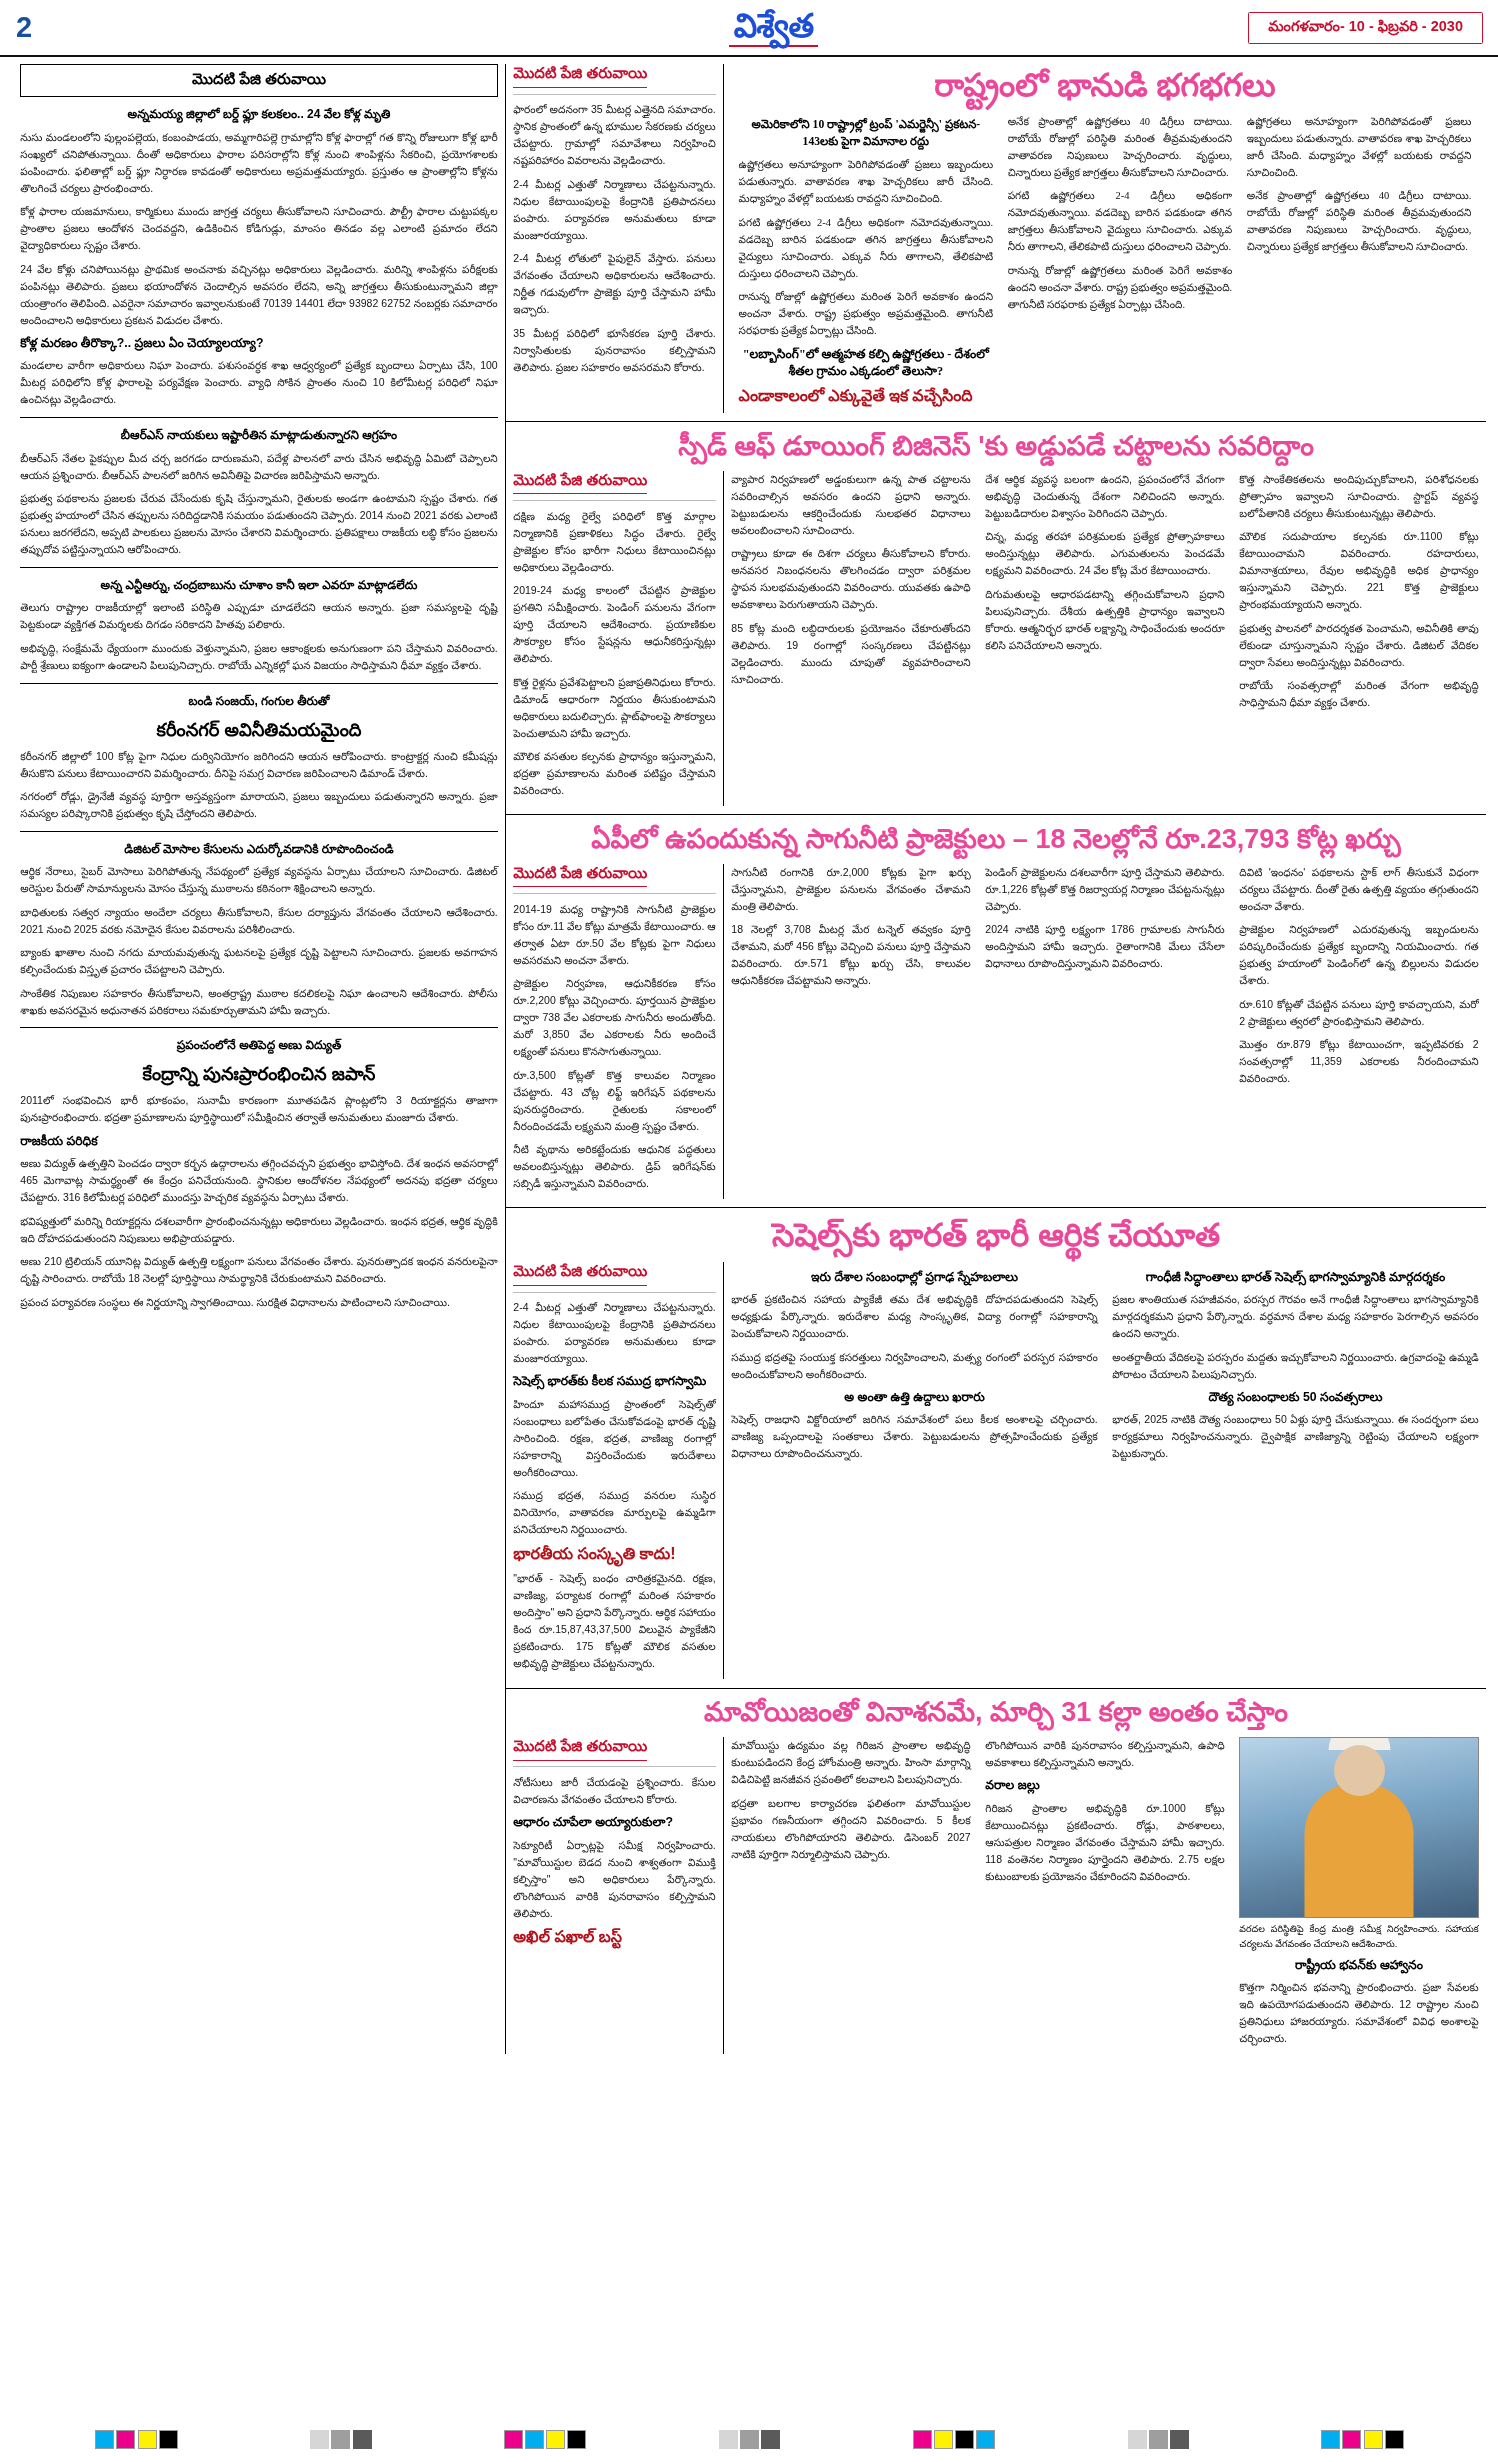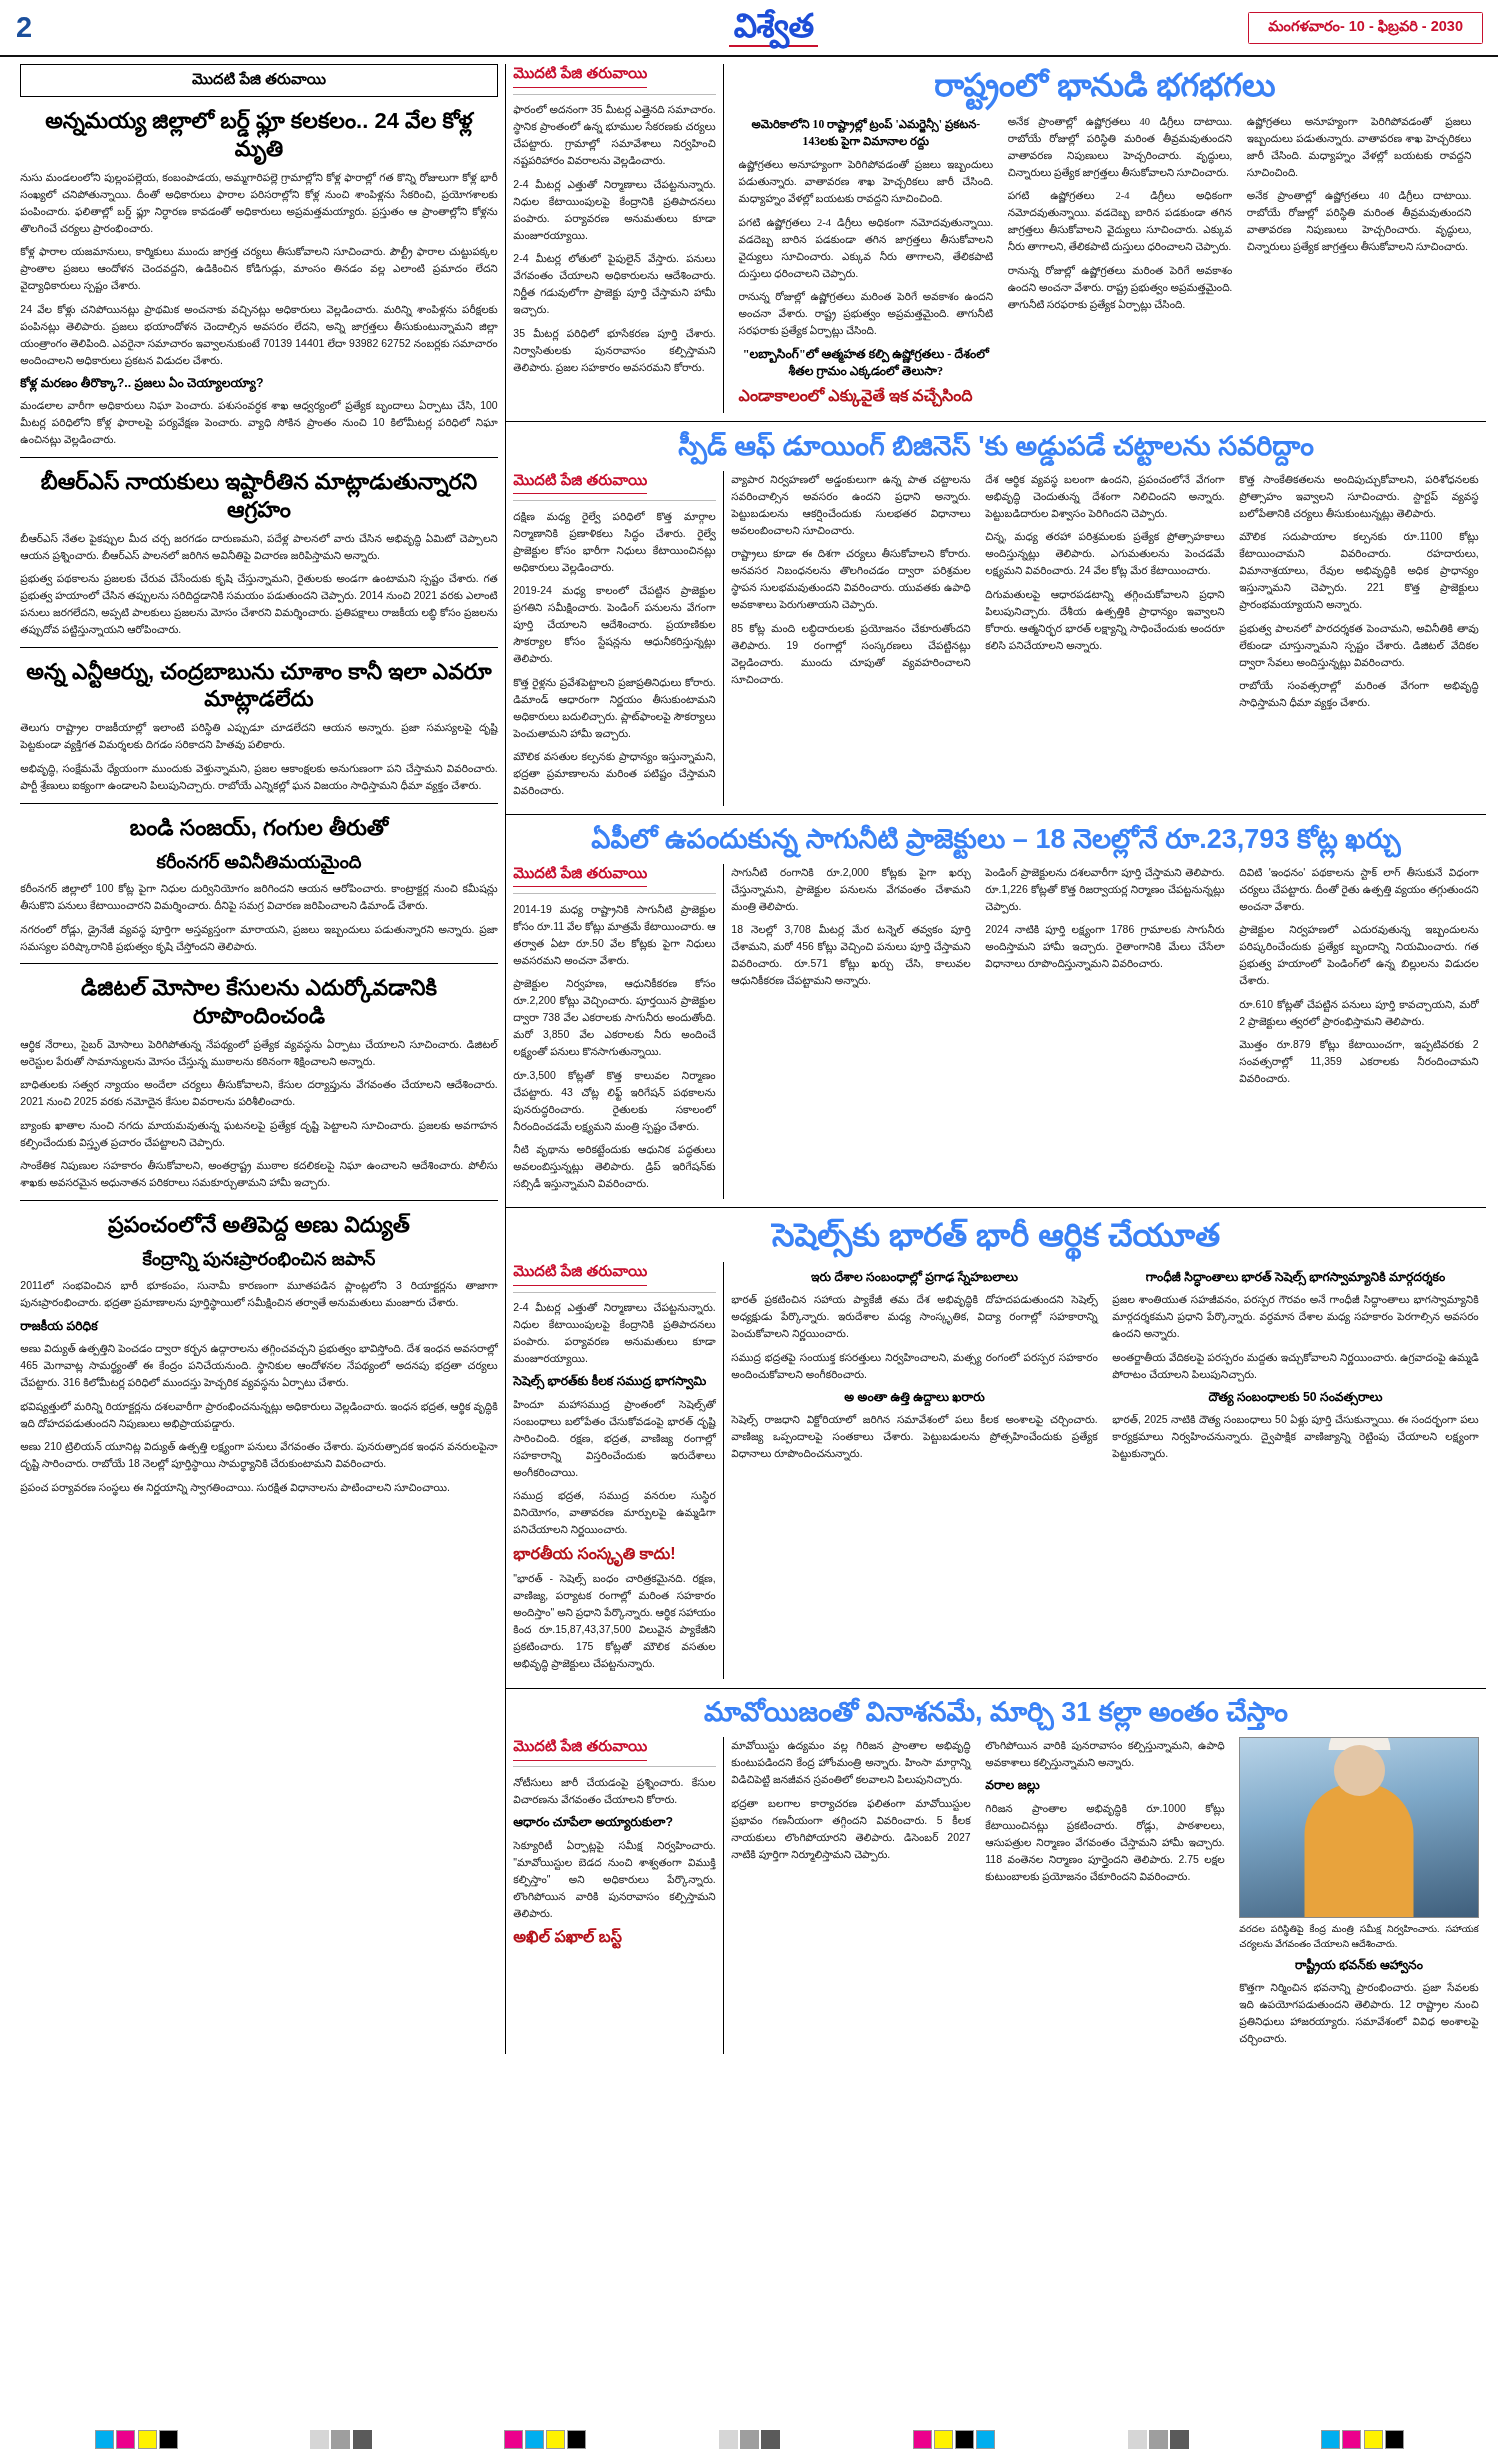--- a/index.html
+++ b/index.html
@@ -90,33 +90,33 @@
     font-weight: bold;
     font-size: 15px;
     border-bottom: 1.5px solid #c8102e;
     display: inline-block;
     padding-bottom: 1.5px;
     margin-bottom: 5.8px;
   }
   .contd-wrap { border-bottom: 0.7px solid #bbb; margin-bottom: 6.5px; }
 
   h2.head {
-    font-size: 22px;
+    font-size: 12px;
     font-weight: bold;
     line-height: 1.25;
     text-align: center;
     margin: 10px 0 6.5px 0;
   }
   h2.head.big { font-size: 18px; }
 
   h1.banner {
     font-size: 32px;
     font-weight: bold;
     text-align: center;
-    color: #3b82f6;
+    color: #ec4899;
     margin: 2.9px 0 8.7px 0;
     line-height: 1.15;
   }
   h1.banner.sz2 { font-size: 27px; }
 
   .sub-c {
     text-align: center;
     font-size: 11.6px;
     font-weight: bold;
     line-height: 1.5;

